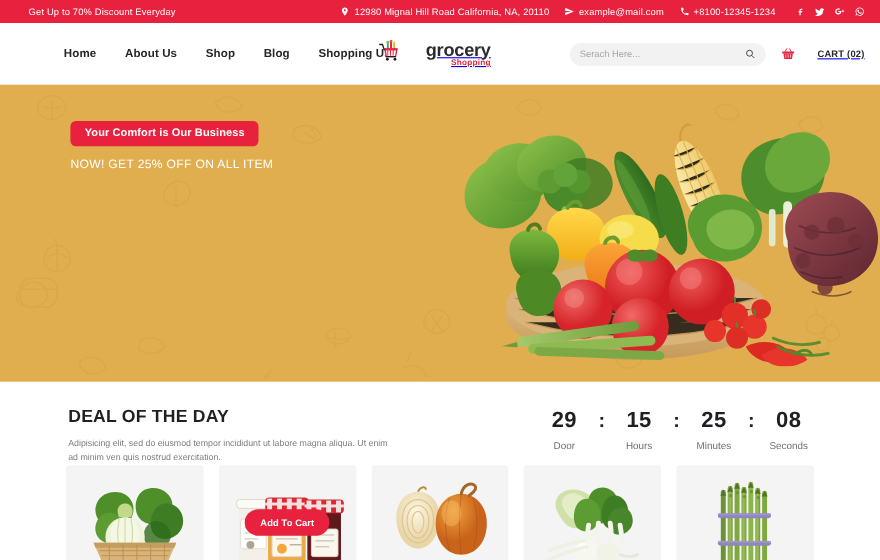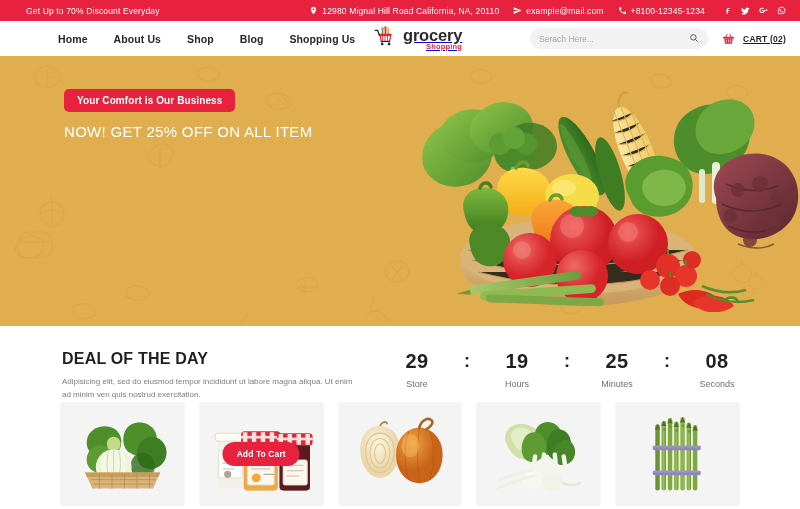--- a/index.html
+++ b/index.html
@@ -33,45 +33,45 @@
   }
   .tb-item { display:flex; align-items:center; gap:4px; }
   .tb-ico { display:inline-flex; width:9px; height:9px; align-items:center; justify-content:center; }
   .tb-ico svg { width:9px; height:9px; fill:#ffffff; }
   .socials { display:flex; align-items:center; gap:9px; margin-left:4px; }
   .socials .s-ico { width:9px; height:10px; display:inline-flex; align-items:center; justify-content:center; }
   .socials svg { fill:#ffffff; }
 
   
   .navbar {
-    height:35px;
+    height:56px;
     background:#ffffff;
     display:flex;
     align-items:center;
     padding:0 14px 0 58px;
     position:relative;
     box-shadow:0 1px 2px rgba(0,0,0,.045);
   }
   .nav-links { display:flex; align-items:center; gap:26px; }
   .nav-links a {
     color:#26272b;
     text-decoration:none;
     font-size:10.5px;
     font-weight:bold;
     letter-spacing:.1px;
     white-space:nowrap;
   }
   .logo {
     position:absolute;
-    left:372px;
+    left:342px;
     top:50%;
     transform:translateY(-50%);
     display:flex;
     align-items:center;
-    gap:5px;
+    gap:19px;
   }
   .logo-cart { width:26px; height:26px; display:block; }
   .logo-text { line-height:1; }
   .logo-main {
     font-size:16.5px;
     font-weight:bold;
     color:#2b2b2f;
     letter-spacing:-.2px;
     display:block;
   }
@@ -104,21 +104,21 @@
     border:none;
     outline:none;
     background:transparent;
     font-size:8.5px;
     color:#8a8a8a;
     font-family:"Liberation Sans", sans-serif;
   }
   .searchbox input::placeholder { color:#a5a5a5; }
   .search-btn { background:none; border:none; cursor:pointer; display:flex; padding:0; }
   .search-btn svg { width:10px; height:10px; stroke:#3a3a3a; fill:none; stroke-width:2; }
-  .cart-wrap { display:flex; align-items:center; gap:8px; }
+  .cart-wrap { display:flex; align-items:center; gap:20px; }
   .cart-ico { width:13px; height:13px; display:block; }
   .cart-label {
     font-size:8.5px;
     font-weight:bold;
     color:#26272b;
     letter-spacing:.2px;
     white-space:nowrap;
   }
 
   
@@ -149,21 +149,21 @@
   .hero h1 {
     color:#ffffff;
     font-size:37px;
     font-weight:bold;
     line-height:1.11;
     letter-spacing:-.5px;
     margin-top:16px;
   }
   .hero-sub {
     color:#ffffff;
-    font-size:15px;
+    font-size:11px;
     letter-spacing:.3px;
     margin-top:11px;
   }
   .shop-now {
     display:inline-block;
     margin-top:17px;
     background:#e8213f;
     color:#ffffff;
     font-size:9.5px;
     font-weight:bold;
@@ -202,21 +202,21 @@
   .deal-desc {
     font-size:8px;
     color:#7d7d7d;
     line-height:1.62;
     margin-top:8px;
   }
   .countdown {
     margin-left:auto;
     display:flex;
     align-items:flex-start;
-    gap:16px;
+    gap:0;
     padding-top:1px;
   }
   .cd-unit { text-align:center; width:62px; }
   .cd-num {
     font-size:20px;
     font-weight:bold;
     color:#1f2024;
     line-height:1;
     letter-spacing:.3px;
   }
@@ -617,25 +617,25 @@
 </section>
 
 <section class="deal">
   <div class="deal-left">
     <div class="deal-title">DEAL OF THE DAY</div>
     <div class="deal-desc">Adipisicing elit, sed do eiusmod tempor incididunt ut labore magna aliqua. Ut enim ad minim ven quis nostrud exercitation.</div>
   </div>
   <div class="countdown">
     <div class="cd-unit">
       <div class="cd-num">29</div>
-      <span class="cd-lbl">Store</span>
+      <span class="cd-lbl">Door</span>
     </div>
     <div class="cd-sep">:</div>
     <div class="cd-unit">
-      <div class="cd-num">19</div>
+      <div class="cd-num">15</div>
       <span class="cd-lbl">Hours</span>
     </div>
     <div class="cd-sep">:</div>
     <div class="cd-unit">
       <div class="cd-num">25</div>
       <span class="cd-lbl">Minutes</span>
     </div>
     <div class="cd-sep">:</div>
     <div class="cd-unit">
       <div class="cd-num">08</div>

